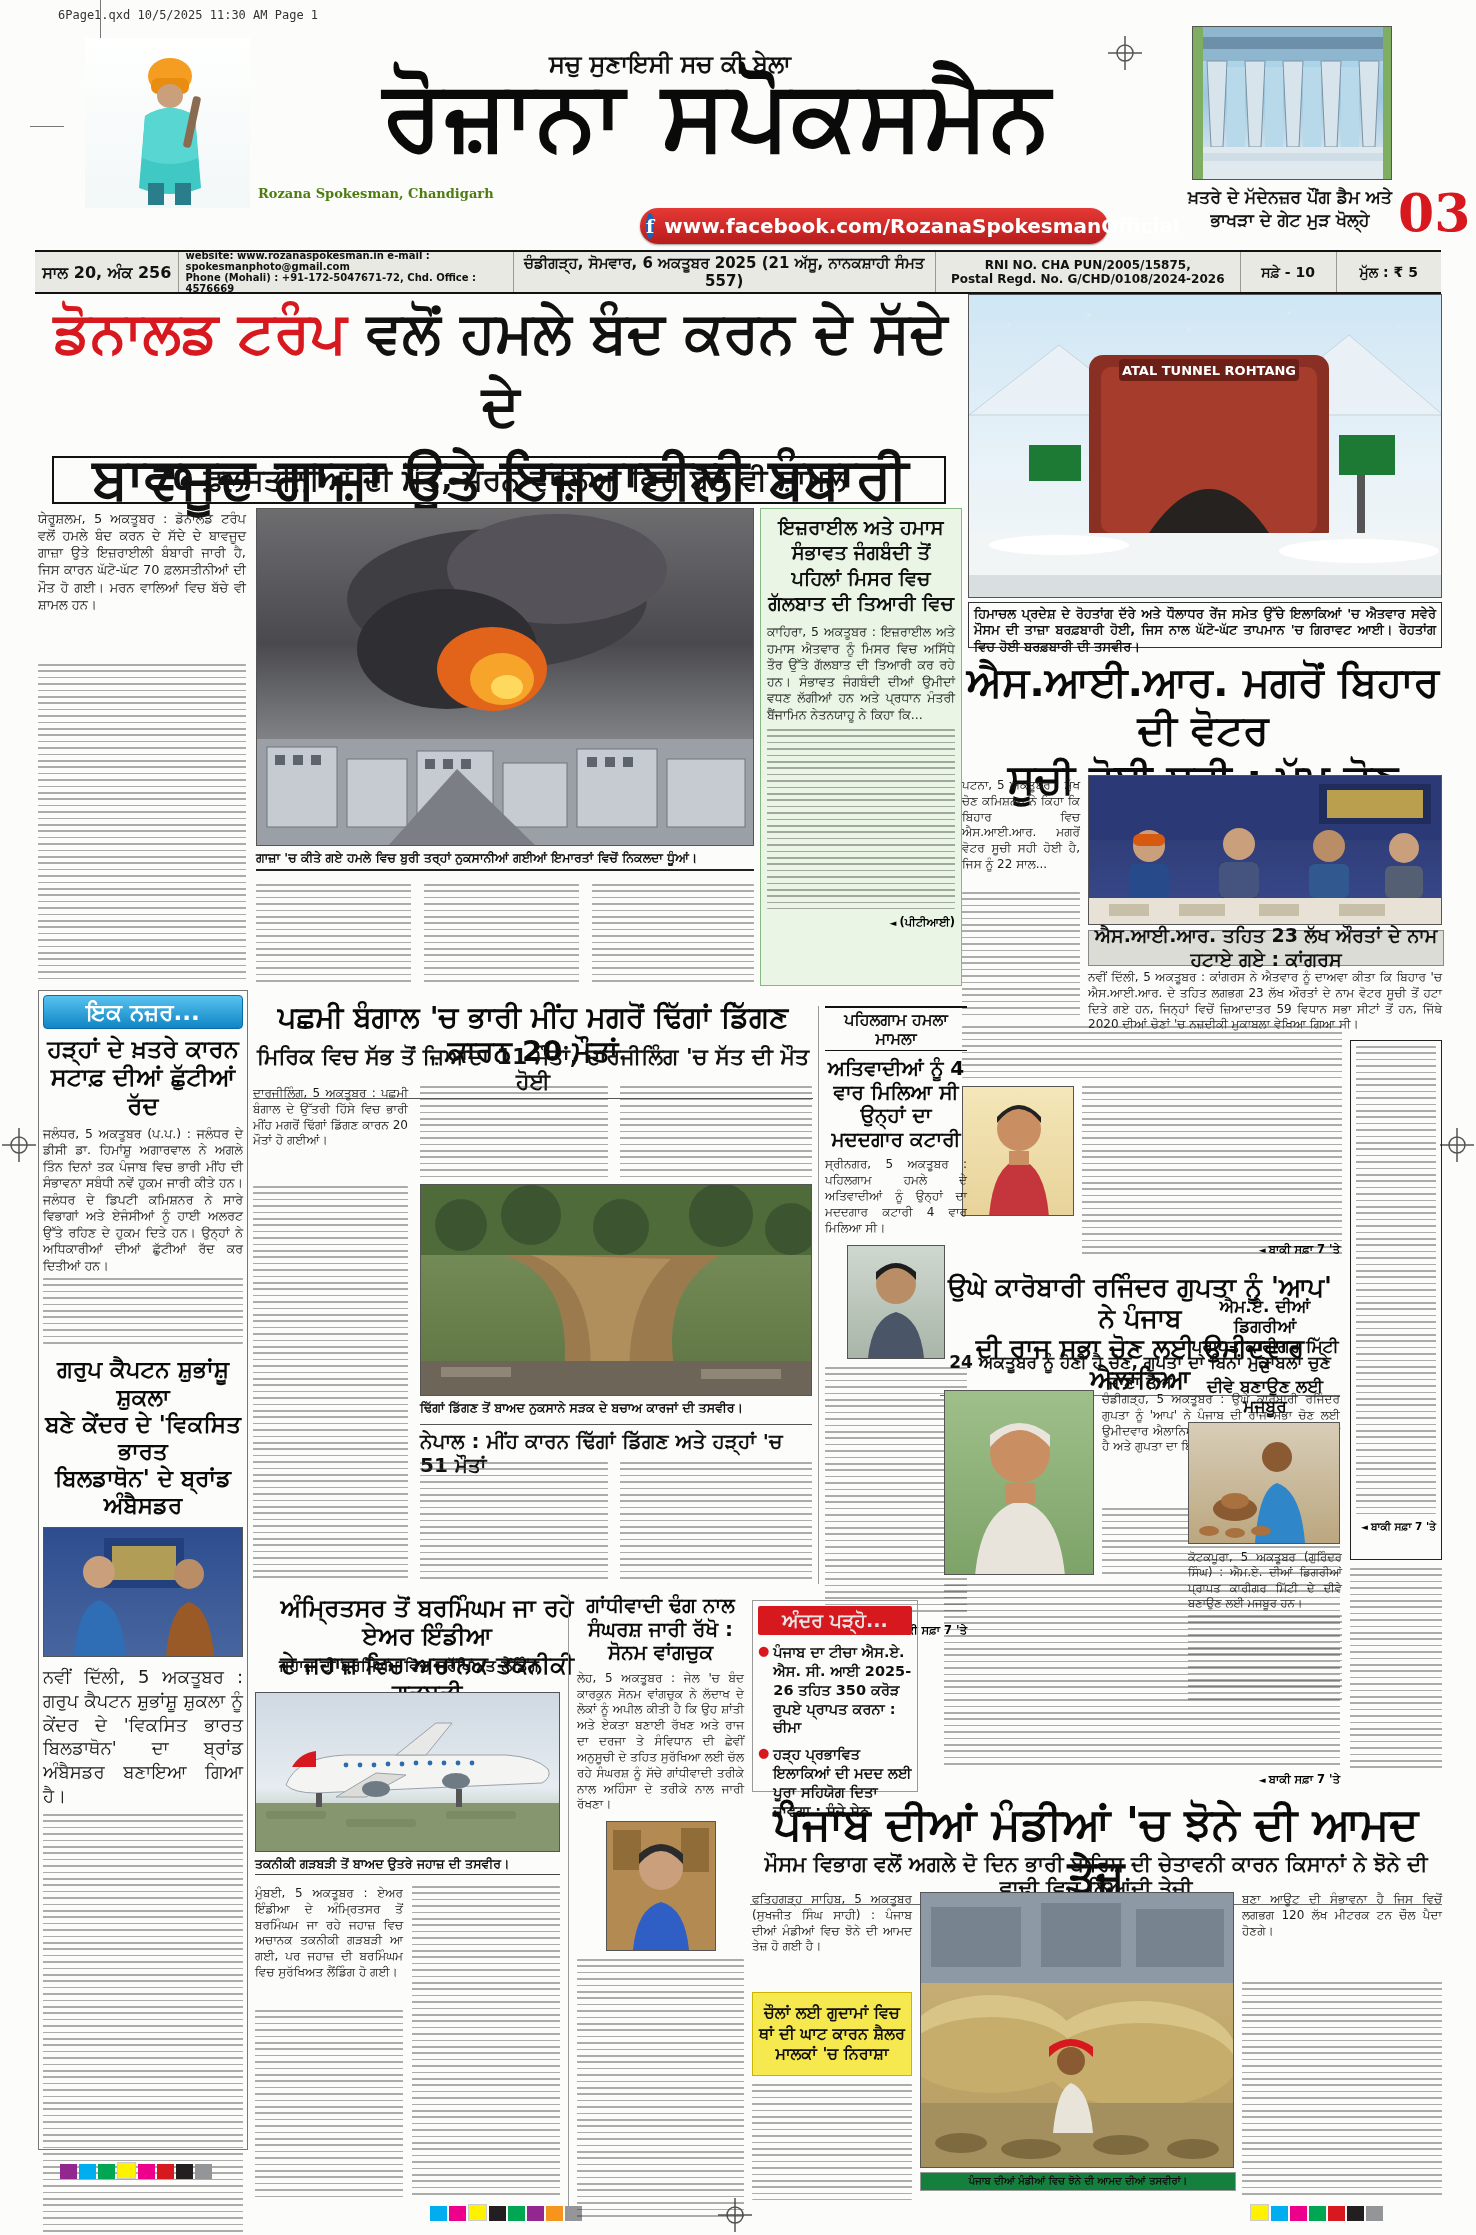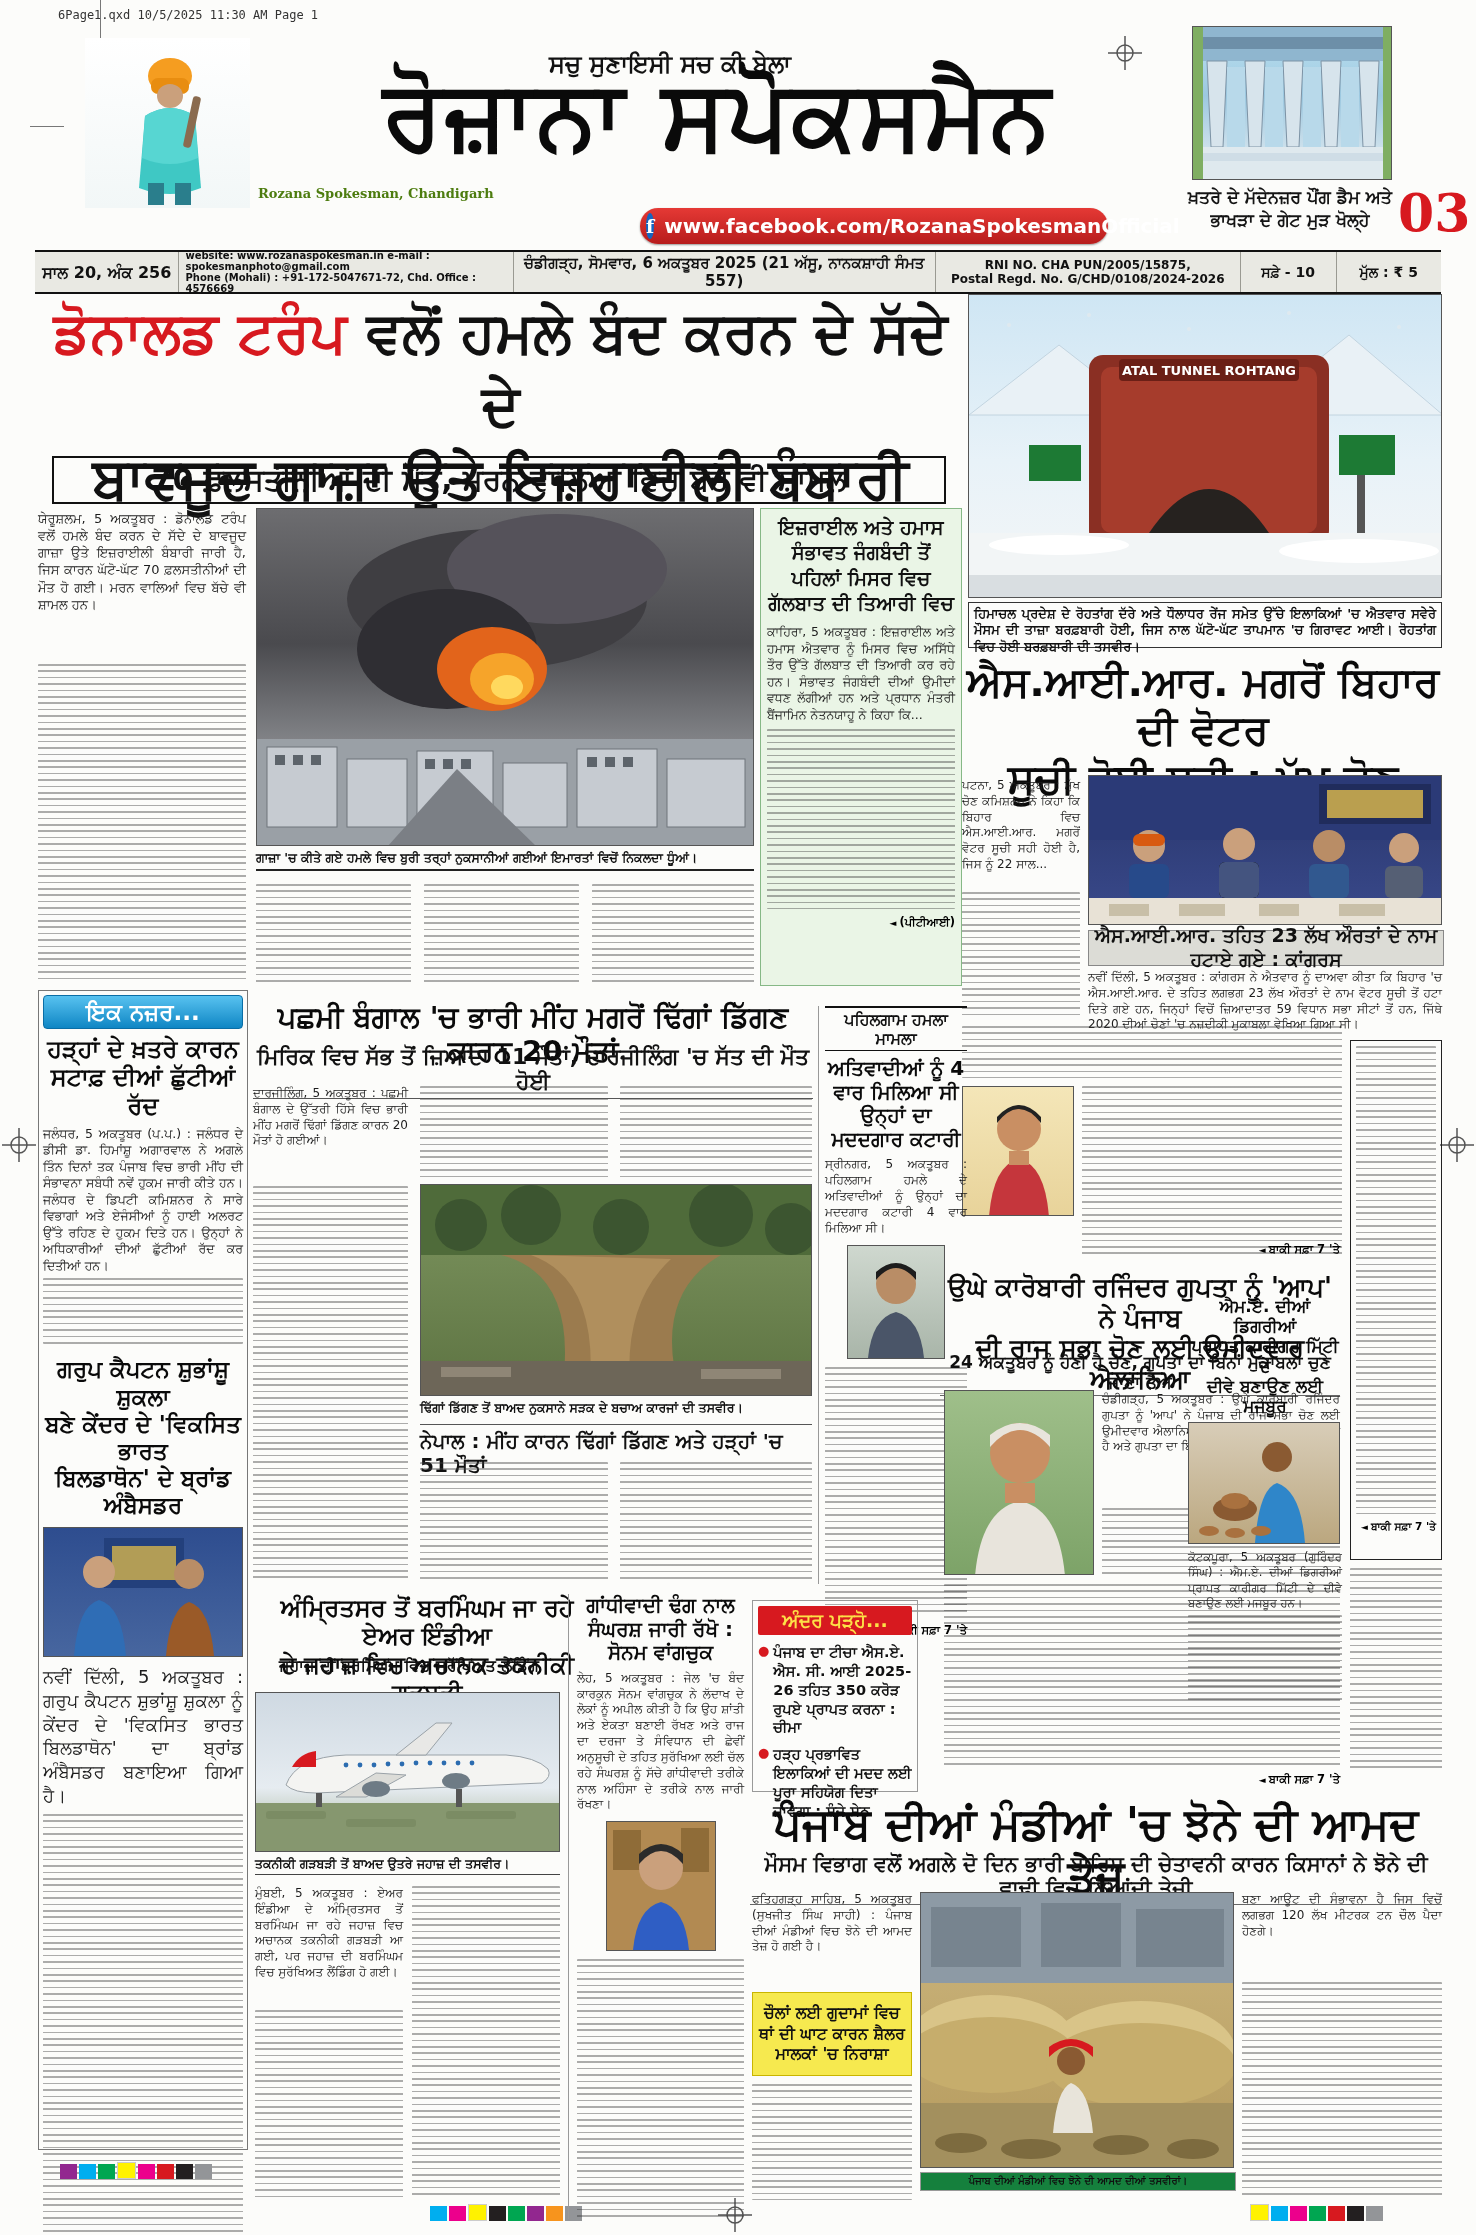--- a/index.html
+++ b/index.html
@@ -443,21 +443,21 @@
           </g>
         <circle cx="54" cy="46" r="22" fill="#caa07c"></circle>
         <path d="M32 42 Q54 16 76 42 L76 32 Q54 12 32 32Z" fill="#2b2b2b"></path>
         <path d="M26 128 Q30 86 54 80 Q78 86 82 128Z" fill="#2f5ec4"></path>
       </svg>
     </div>
     <div class="fl" style="height:260px;margin-top:8px;"></div>
   </div>
 
   <div class="abs" style="left:752px;top:1600px;width:166px;height:192px;border:1px solid #999;padding:5px;box-sizing:border-box;">
-    <div class="ctr b" style="background:#d7191f;color:#fde047;font-size:19px;padding:3px 0;border-radius:2px;">ਅੰਦਰ ਪੜ੍ਹੋ...</div>
+    <div class="ctr b" style="background:#d7191f;color:#e5e5e5;font-size:19px;padding:3px 0;border-radius:2px;">ਅੰਦਰ ਪੜ੍ਹੋ...</div>
     <div style="display:flex;margin-top:8px;">
       <span style="color:#d7191f;font-size:13px;margin-right:4px;">●</span>
       <span class="b" style="font-size:14.5px;line-height:1.3;">ਪੰਜਾਬ ਦਾ ਟੀਚਾ ਐਸ.ਏ. ਐਸ. ਸੀ. ਆਈ 2025-26 ਤਹਿਤ 350 ਕਰੋੜ ਰੁਪਏ ਪ੍ਰਾਪਤ ਕਰਨਾ : ਚੀਮਾ</span>
     </div>
     <div style="display:flex;margin-top:8px;">
       <span style="color:#d7191f;font-size:13px;margin-right:4px;">●</span>
       <span class="b" style="font-size:14.5px;line-height:1.3;">ਹੜ੍ਹ ਪ੍ਰਭਾਵਿਤ ਇਲਾਕਿਆਂ ਦੀ ਮਦਦ ਲਈ ਪੂਰਾ ਸਹਿਯੋਗ ਦਿਤਾ ਜਾਵੇਗਾ : ਸੰਜੇ ਸੇਠ</span>
     </div>
   </div>
 

